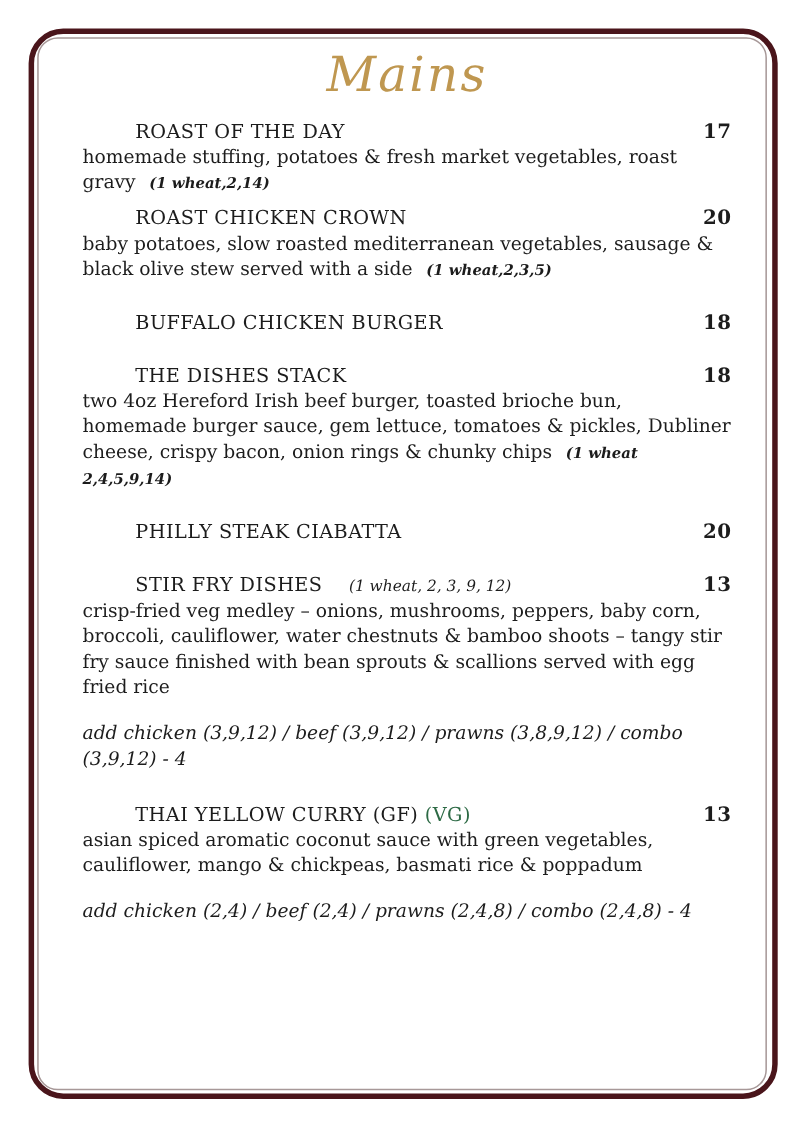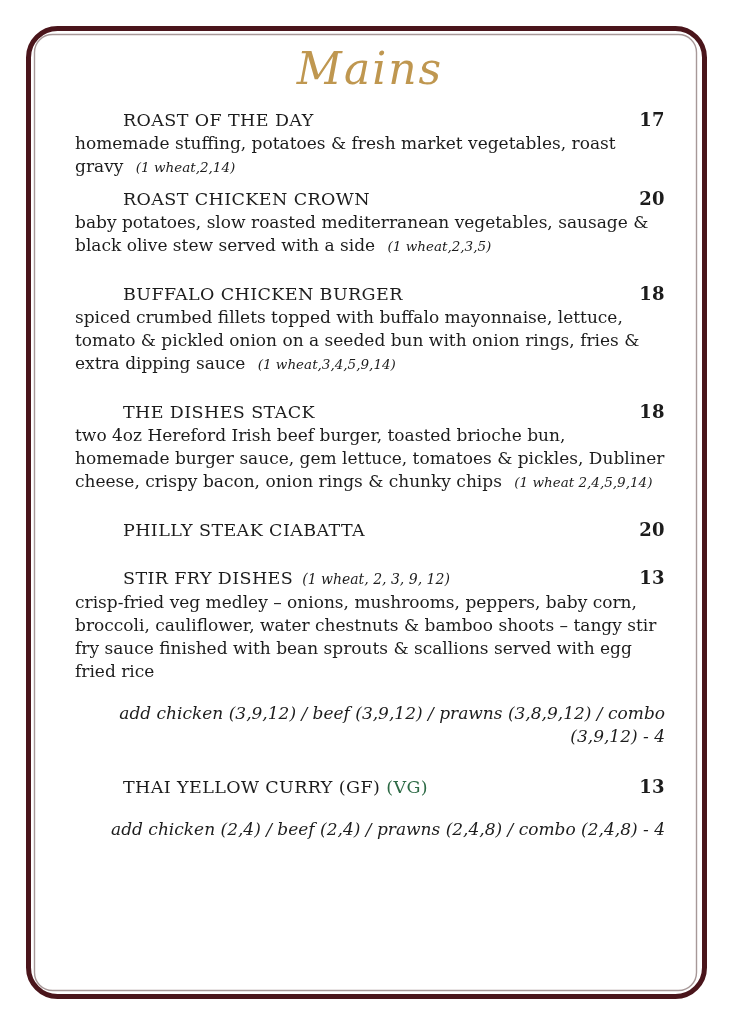--- a/index.html
+++ b/index.html
@@ -27,30 +27,30 @@
     color:var(--gold);letter-spacing:2px;
   }
   .menu-item{margin:0 0 24px 0;}
   .menu-item:first-of-type{margin-bottom:8px;}
   .item-header{
     display:flex;align-items:baseline;
     font-size:17.5px;line-height:23px;letter-spacing:0.4px;
   }
   .item-name{white-space:nowrap;margin-left:48px;}
   .item-name-allergens{
-    font-style:italic;font-size:14px;letter-spacing:0;margin-left:9px;white-space:nowrap;
+    font-style:italic;font-size:14px;letter-spacing:0;margin-left:24px;white-space:nowrap;
   }
   .item-vg-tag{color:var(--vg);margin-left:6px;white-space:nowrap;}
   .item-price{margin-left:auto;font-size:18px;padding-left:12px;font-weight:bold;}
   .item-desc{
     font-size:17px;line-height:23px;max-width:590px;
   }
-  .allergens{font-style:italic;font-size:13.5px;margin-left:7px;}
+  .allergens{font-style:italic;font-size:13.5px;margin-left:7px;font-weight:bold;}
   .addon{
-    font-style:italic;font-size:17px;line-height:23px;margin-top:19px;text-align:right;
+    font-style:italic;font-size:17px;line-height:23px;margin-top:19px;
   }
   .menu-item.has-addon{margin-bottom:27px;}
 </style>
 </head>
 <body>
 
 <svg class="border-svg" viewBox="0 0 732 1024" width="732" height="1024" aria-hidden="true">
   <rect class="border-fine" x="34.5" y="34.5" width="662" height="956" rx="18" ry="18"></rect>
   <rect class="border-thick" x="28.5" y="28.5" width="676" height="968" rx="29" ry="29"></rect>
 </svg>
@@ -82,24 +82,20 @@
       <span class="allergens">(1 wheat,2,3,5)</span>
     </div>
 
   </div>
 
   <div class="menu-item">
     <div class="item-header">
       <span class="item-name">BUFFALO CHICKEN BURGER</span>
 
       <span class="item-price">18</span>
-    </div>
-    <div class="item-desc">
-      <span>spiced crumbed fillets topped with buffalo mayonnaise, lettuce, tomato &amp; pickled onion on a seeded bun with onion rings, fries &amp; extra dipping sauce</span>
-      <span class="allergens">(1 wheat,3,4,5,9,14)</span>
     </div>
 
   </div>
 
   <div class="menu-item">
     <div class="item-header">
       <span class="item-name">THE DISHES STACK</span>
 
       <span class="item-price">18</span>
     </div>
@@ -134,16 +130,20 @@
     <div class="addon">add chicken (3,9,12) / beef (3,9,12) / prawns (3,8,9,12) / combo (3,9,12) - 4</div>
   </div>
 
   <div class="menu-item has-addon">
     <div class="item-header">
       <span class="item-name">THAI YELLOW CURRY (GF)</span>
 
       <span class="item-vg-tag">(VG)</span>
       <span class="item-price">13</span>
     </div>
+    <div class="item-desc">
+      <span>asian spiced aromatic coconut sauce with green vegetables, cauliflower, mango &amp; chickpeas, basmati rice &amp; poppadum</span>
+      
+    </div>
     <div class="addon">add chicken (2,4) / beef (2,4) / prawns (2,4,8) / combo (2,4,8) - 4</div>
   </div>
 </div>
 </div>
 
 </body></html>

